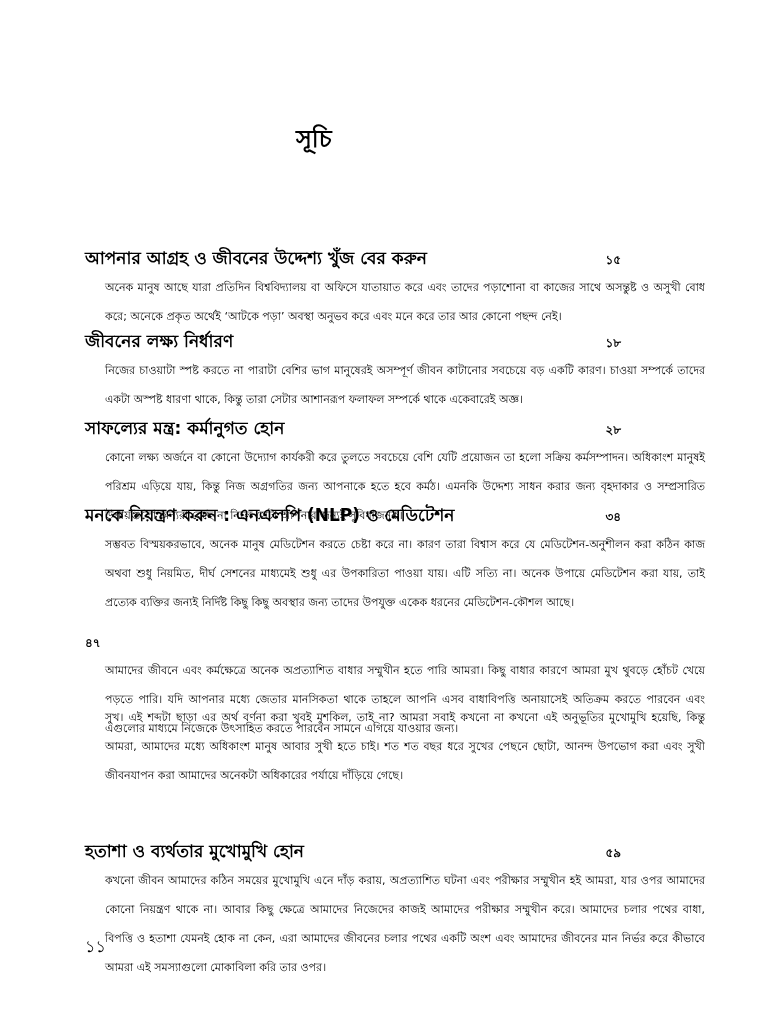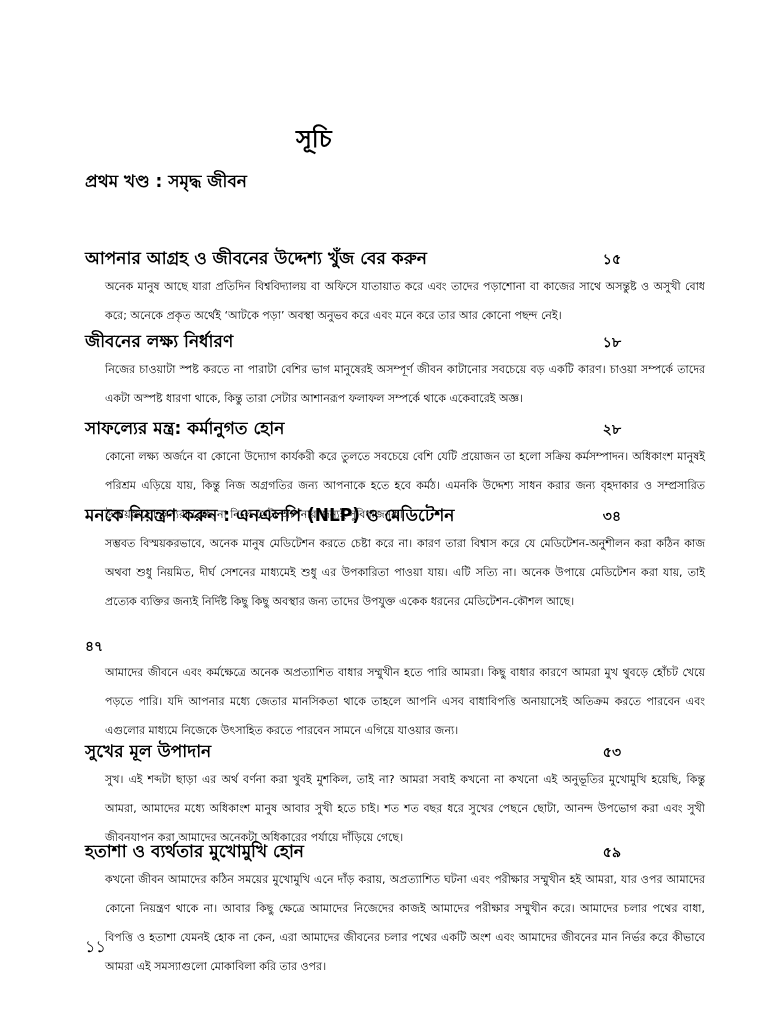--- a/index.html
+++ b/index.html
@@ -45,24 +45,25 @@
     align-items: baseline;
     margin-top: 40px;
   }
   .entry-title {
     font-size: 17px;
     font-weight: bold;
     line-height: 1.3;
     white-space: nowrap;
   }
   .entry-page {
-    font-size: 14px;
+    font-size: 12px;
     font-weight: bold;
     line-height: 1.3;
     padding-right: 84px;
+    font-family: Liberation Mono, monospace;
   }
   .entry-desc {
     margin-top: 3px;
     font-size: 11px;
     line-height: 29px;
     text-align: justify;
     margin-left: 20px;
   }
   .e1 { top: 207px; }
   .e2 { top: 290px; }
@@ -80,21 +81,20 @@
     font-size: 16px;
   }
 </style>
 </head>
 <body>
 
 <div class="page">
 
   <div class="toc-title">সূচি</div>
 
-  <div class="part-title">প্রথম খণ্ড : সমৃদ্ধ জীবন</div>
 
   <div class="entry e1">
     <div class="entry-head">
       <span class="entry-title">আপনার আগ্রহ ও জীবনের উদ্দেশ্য খুঁজ বের করুন</span>
       <span class="entry-page">১৫</span>
     </div>
     <div class="entry-desc">অনেক মানুষ আছে যারা প্রতিদিন বিশ্ববিদ্যালয় বা অফিসে যাতায়াত করে এবং তাদের পড়াশোনা বা কাজের সাথে অসন্তুষ্ট ও অসুখী বোধ করে; অনেকে প্রকৃত অর্থেই ‘আটকে পড়া’ অবস্থা অনুভব করে এবং মনে করে তার আর কোনো পছন্দ নেই।</div>
   </div>
 
   <div class="entry e2">
@@ -122,24 +122,20 @@
   </div>
 
   <div class="entry e5">
     <div class="entry-head">
       <span class="entry-page">৪৭</span>
     </div>
     <div class="entry-desc">আমাদের জীবনে এবং কর্মক্ষেত্রে অনেক অপ্রত্যাশিত বাধার সম্মুখীন হতে পারি আমরা। কিছু বাধার কারণে আমরা মুখ থুবড়ে হোঁচট খেয়ে পড়তে পারি। যদি আপনার মধ্যে জেতার মানসিকতা থাকে তাহলে আপনি এসব বাধাবিপত্তি অনায়াসেই অতিক্রম করতে পারবেন এবং এগুলোর মাধ্যমে নিজেকে উৎসাহিত করতে পারবেন সামনে এগিয়ে যাওয়ার জন্য।</div>
   </div>
 
   <div class="entry e6">
-    <div class="entry-head">
-      <span class="entry-title">সুখের মূল উপাদান</span>
-      <span class="entry-page">৫৩</span>
-    </div>
     <div class="entry-desc">সুখ। এই শব্দটা ছাড়া এর অর্থ বর্ণনা করা খুবই মুশকিল, তাই না? আমরা সবাই কখনো না কখনো এই অনুভূতির মুখোমুখি হয়েছি, কিন্তু আমরা, আমাদের মধ্যে অধিকাংশ মানুষ আবার সুখী হতে চাই। শত শত বছর ধরে সুখের পেছনে ছোটা, আনন্দ উপভোগ করা এবং সুখী জীবনযাপন করা আমাদের অনেকটা অধিকারের পর্যায়ে দাঁড়িয়ে গেছে।</div>
   </div>
 
   <div class="entry e7">
     <div class="entry-head">
       <span class="entry-title">হতাশা ও ব্যর্থতার মুখোমুখি হোন</span>
       <span class="entry-page">৫৯</span>
     </div>
     <div class="entry-desc">কখনো জীবন আমাদের কঠিন সময়ের মুখোমুখি এনে দাঁড় করায়, অপ্রত্যাশিত ঘটনা এবং পরীক্ষার সম্মুখীন হই আমরা, যার ওপর আমাদের কোনো নিয়ন্ত্রণ থাকে না। আবার কিছু ক্ষেত্রে আমাদের নিজেদের কাজই আমাদের পরীক্ষার সম্মুখীন করে। আমাদের চলার পথের বাধা, বিপত্তি ও হতাশা যেমনই হোক না কেন, এরা আমাদের জীবনের চলার পথের একটি অংশ এবং আমাদের জীবনের মান নির্ভর করে কীভাবে আমরা এই সমস্যাগুলো মোকাবিলা করি তার ওপর।</div>
   </div>

